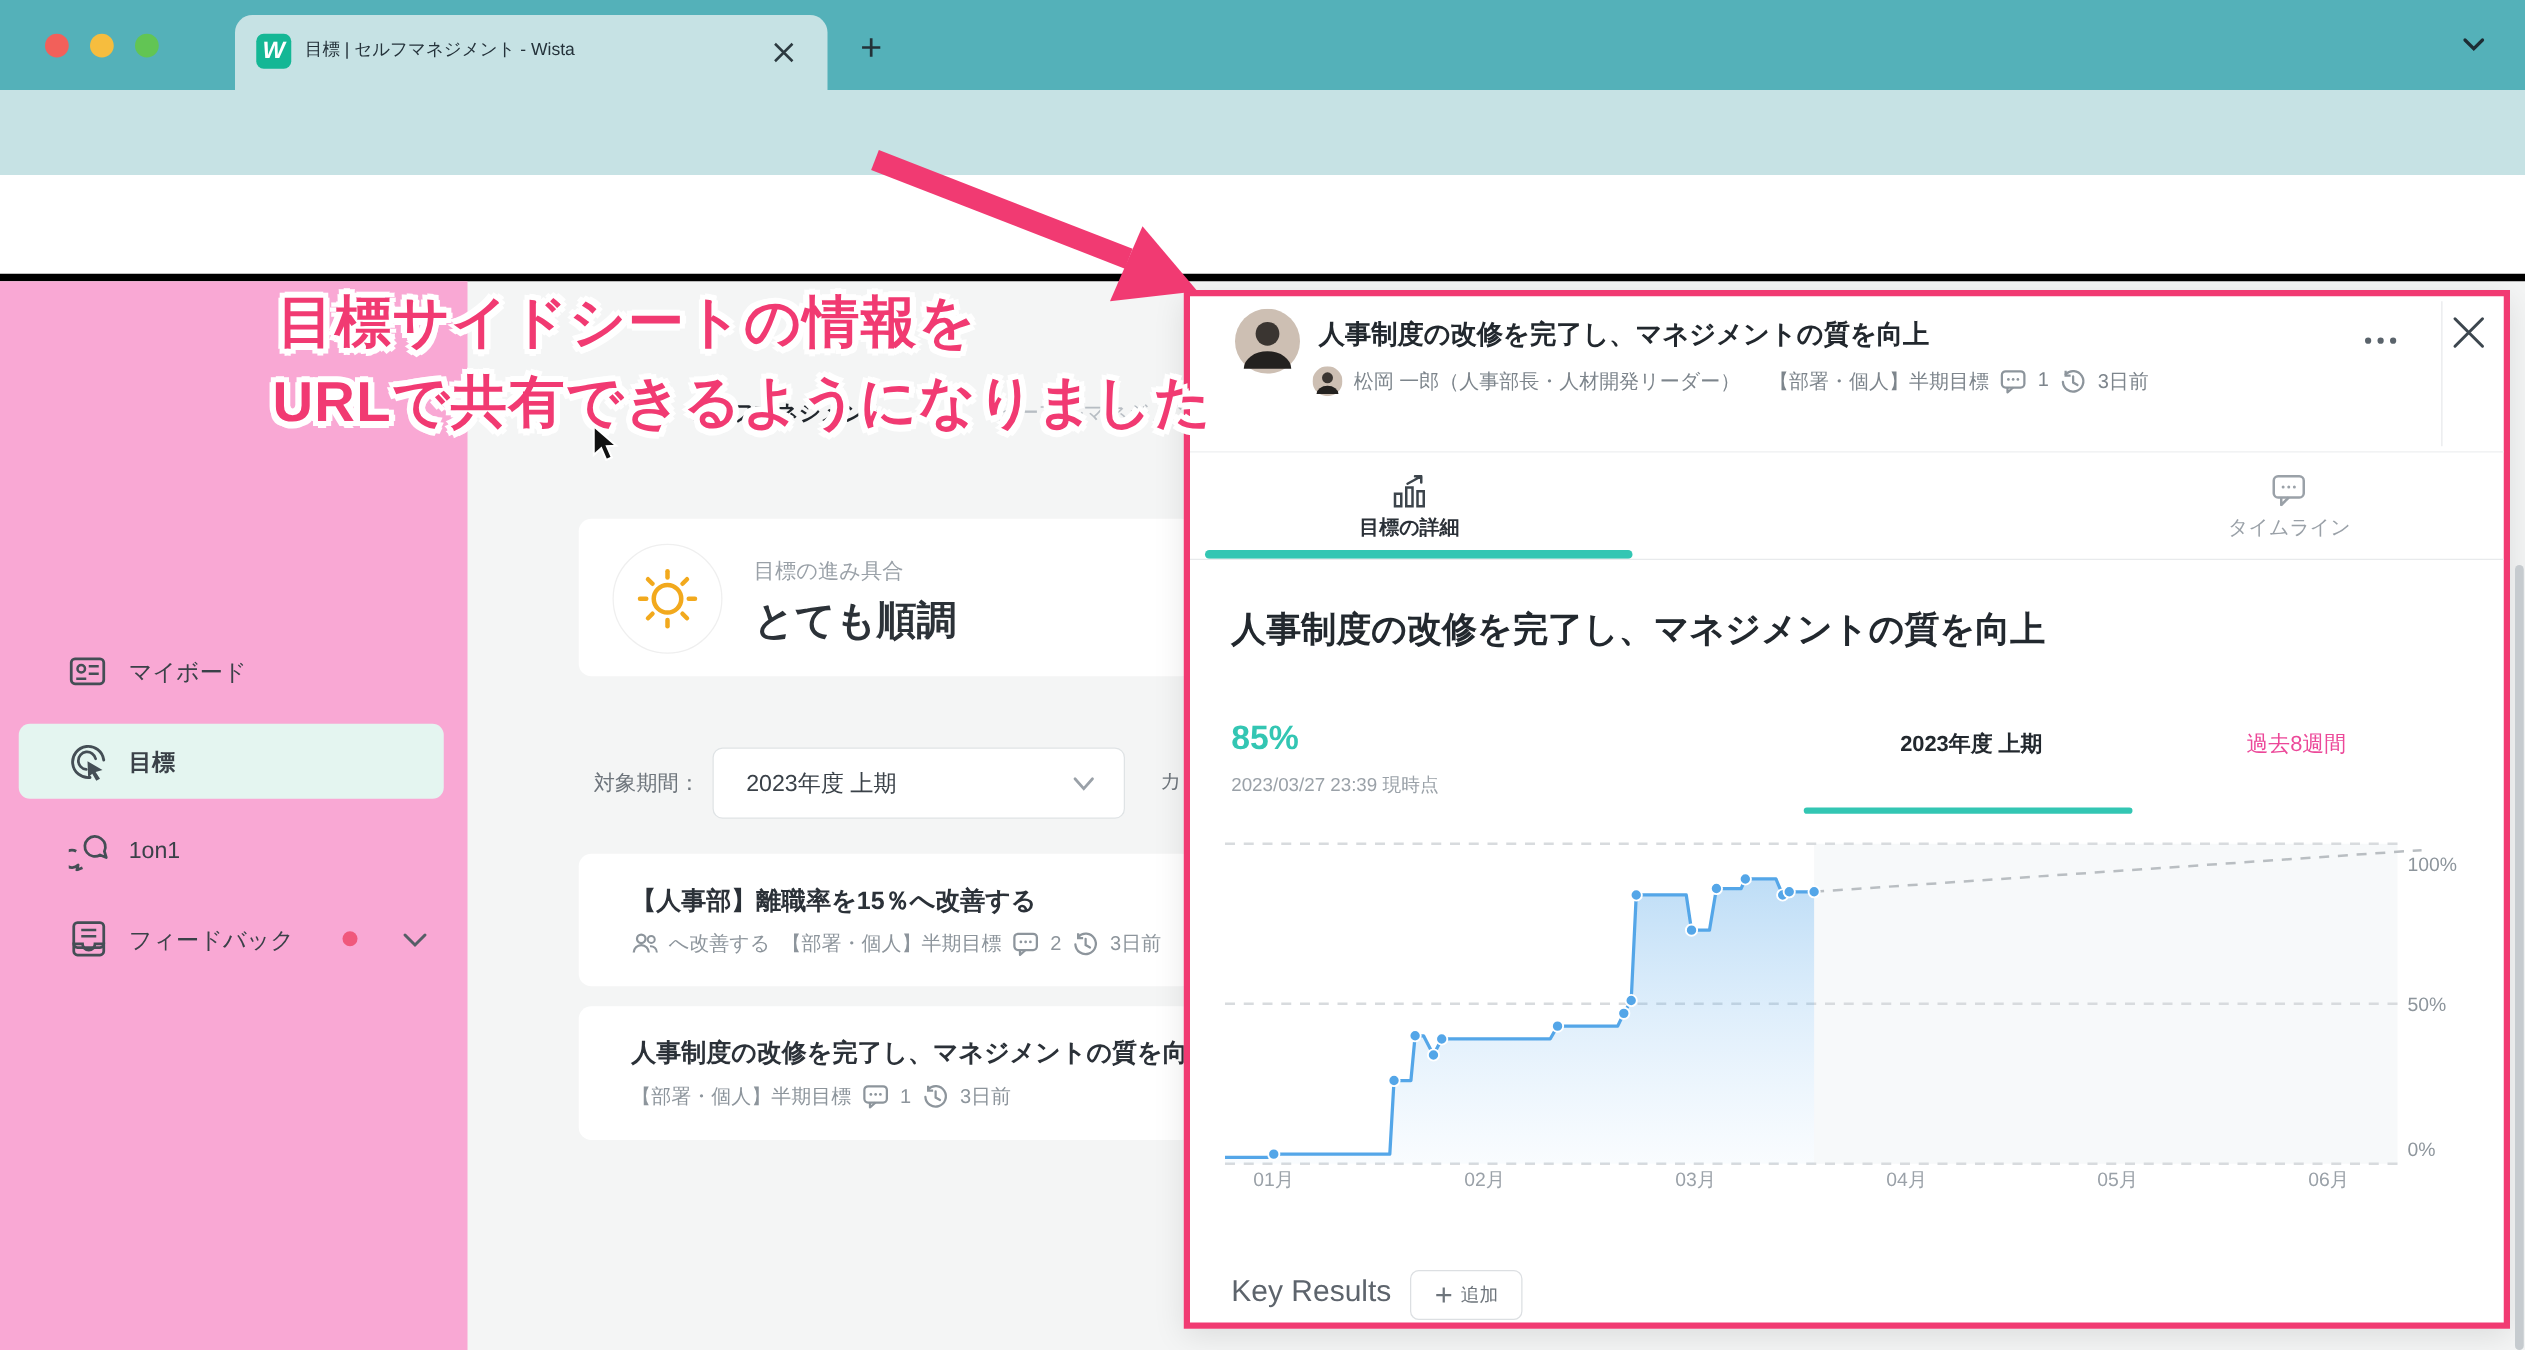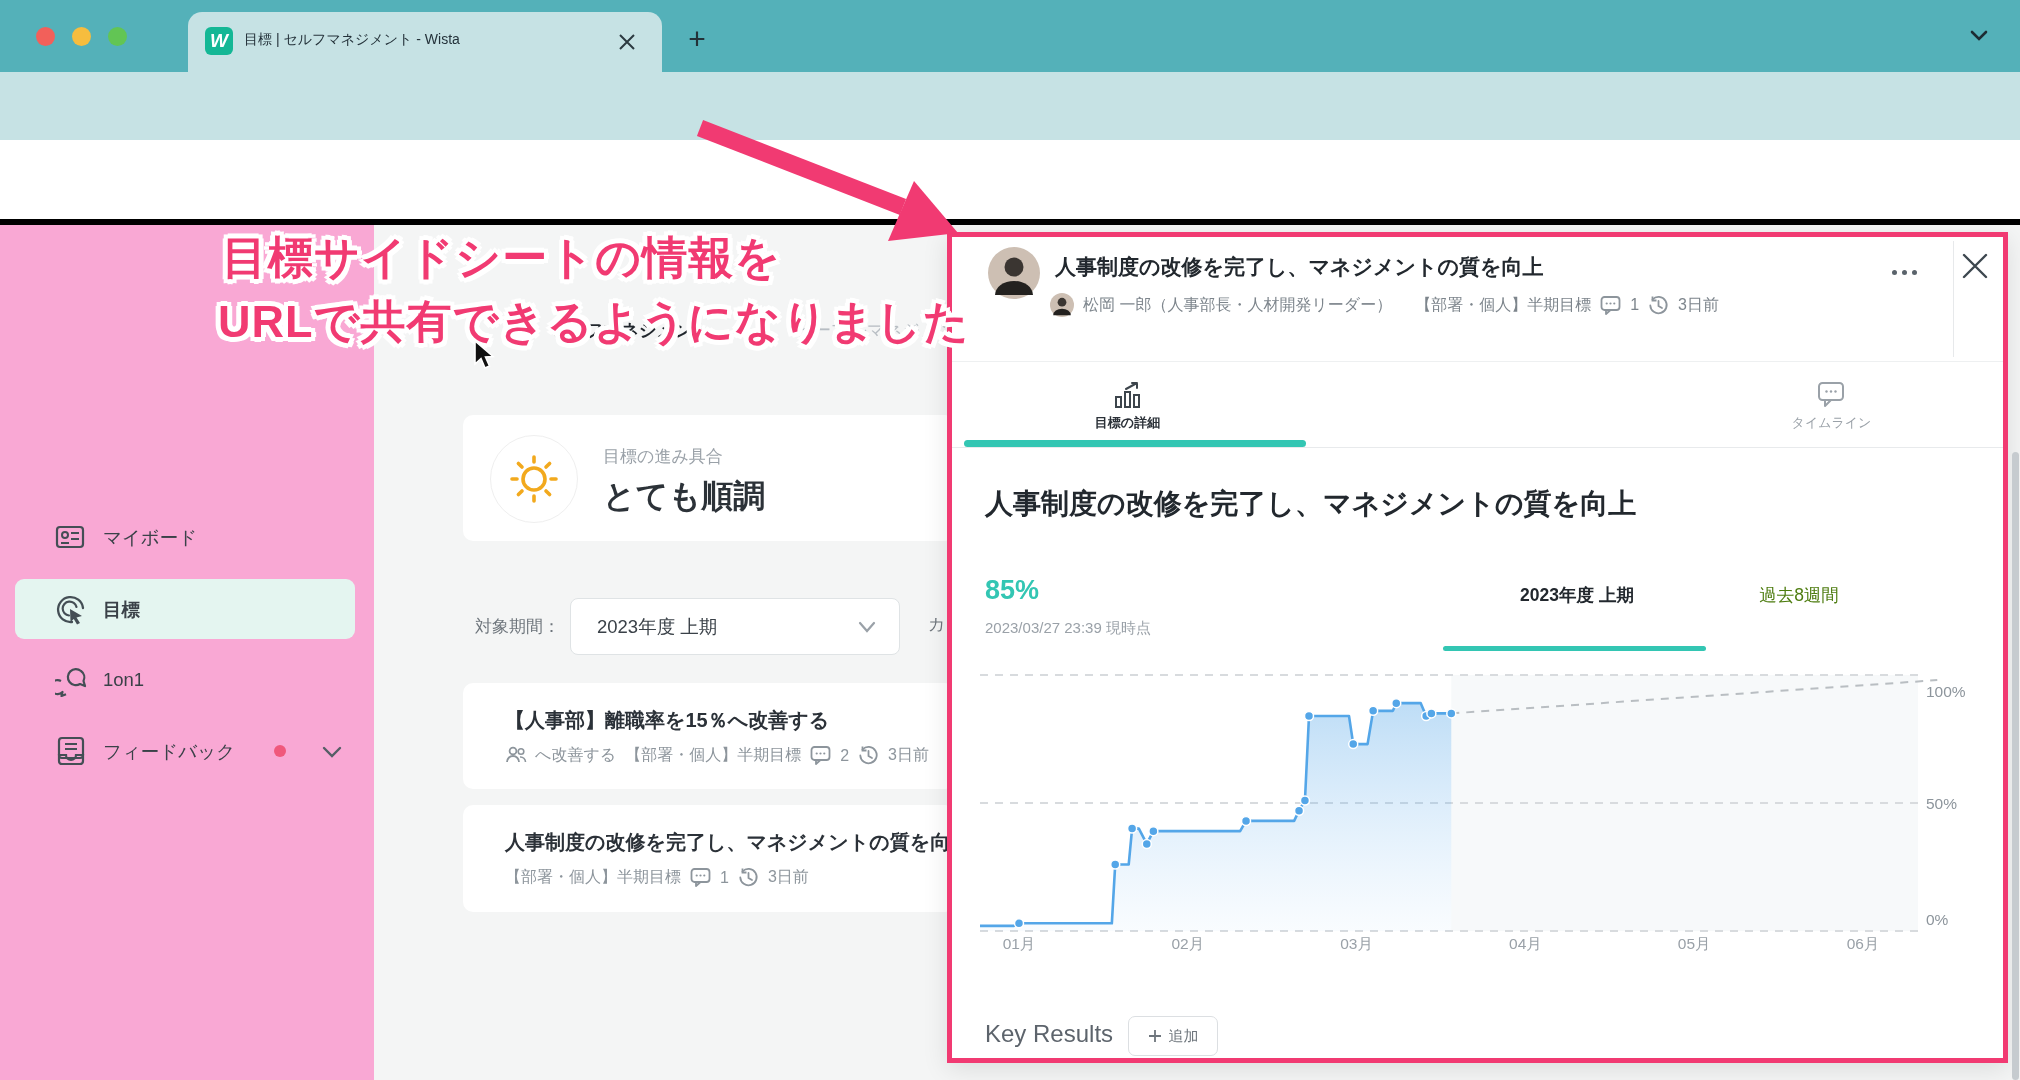--- a/index.html
+++ b/index.html
@@ -89,21 +89,21 @@
   .sheet-meta { left:98px; top:56px; display:flex; align-items:center; gap:9px; font-size:16px; color:#7d858c; white-space:nowrap; }
   .sheet-meta .owner { color:#7d858c; }
   .more-dots { left:930px; top:18px; width:44px; height:34px; display:flex; align-items:center; justify-content:center; gap:5px; }
   .more-dots i { width:5px; height:5px; border-radius:50%; background:#5a636b; }
   .head-vdivider { left:1001px; top:4px; width:1px; height:116px; background:#e7e9eb; }
   .sheet-close { left:1006px; top:12px; width:42px; height:42px; color:#3d474f; }
   .sheet-hr1 { left:0; top:124px; width:1051px; height:1px; background:#eef0f1; }
   .sheet-hr2 { left:0; top:210px; width:1051px; height:1px; background:#e8eaec; }
   .stab { top:132px; width:351px; height:74px; display:flex; flex-direction:column; align-items:center; justify-content:center; gap:7px; }
   .stab .ticon { width:30px; height:26px; }
-  .stab-label { font-size:13px; }
+  .stab-label { font-size:16px; }
   .stab-active { color:#2b3138; font-weight:bold; }
   .stab-idle { color:#9aa1a8; }
   .stab-underline { left:12px; top:203px; width:342px; height:7px; background:#33c6b3; border-radius:4px; }
   .detail-title { left:33px; top:248px; font-size:28px; font-weight:bold; color:#22282e; white-space:nowrap; }
   .progress-pct { left:33px; top:338px; font-size:27px; font-weight:bold; color:#33c6b3; }
   .as-of { left:33px; top:382px; font-size:15px; color:#9aa1a8; }
   .ptab { top:346px; font-size:17.5px; transform:translateX(-50%); white-space:nowrap; }
   .ptab-underline { left:491px; top:409px; width:263px; height:5px; background:#33c6b3; border-radius:3px; }
   .chart-wrap { left:28px; top:423px; width:1005px; height:300px; }
   .kr-heading { left:33px; top:783px; font-size:24px; color:#5d646c; }
@@ -454,21 +454,21 @@
   </div>
   <div class="abs stab-underline"></div>
   <div class="abs sheet-hr2"></div>
 
   <div class="abs detail-title">人事制度の改修を完了し、マネジメントの質を向上</div>
 
   <div class="abs progress-pct">85%</div>
   <div class="abs as-of">2023/03/27 23:39 現時点</div>
 
   <div class="abs ptab" style="left:625px;color:#22282e;font-weight:bold;">2023年度 上期</div>
-  <div class="abs ptab" style="left:847px;color:#4d7c0f;">過去8週間</div>
+  <div class="abs ptab" style="left:885px;color:#ec4899;">過去8週間</div>
   <div class="abs ptab-underline"></div>
 
   <div class="abs chart-wrap">
     <svg id="progress-chart-svg" width="1005" height="300" viewBox="0 0 1005 300">
       <defs>
         <linearGradient id="areaGrad" x1="0" y1="0" x2="0" y2="1">
           <stop offset="0" stop-color="#54a6e8" stop-opacity="0.38"></stop>
           <stop offset="1" stop-color="#8cc4f4" stop-opacity="0.05"></stop>
         </linearGradient>
       </defs>

